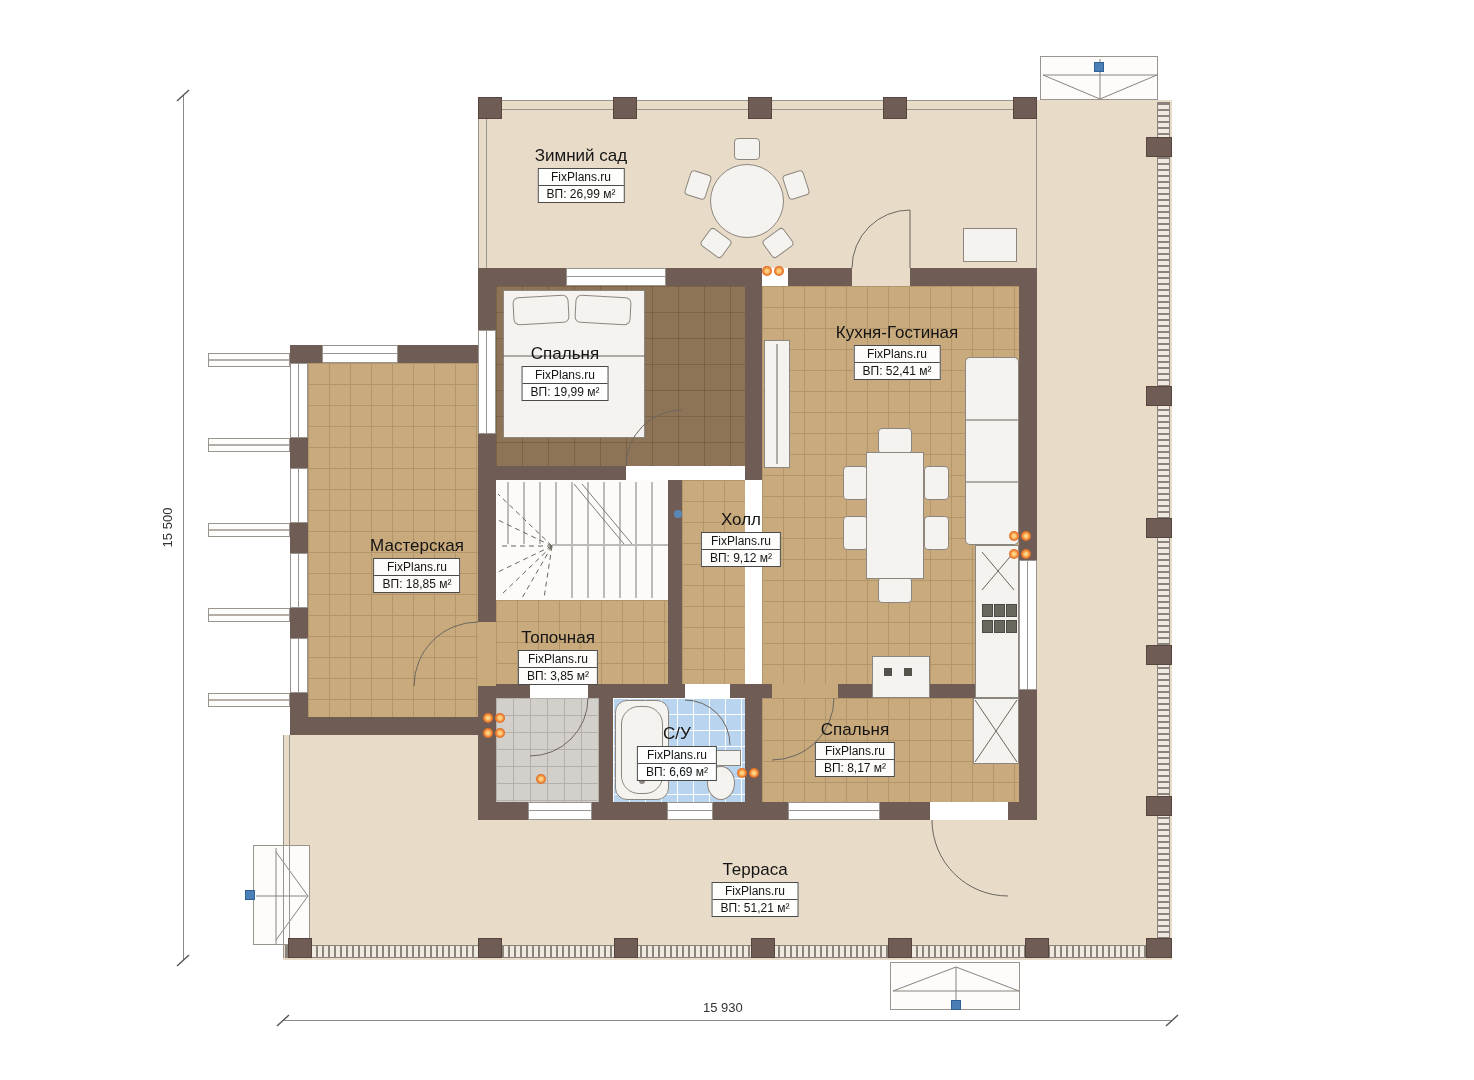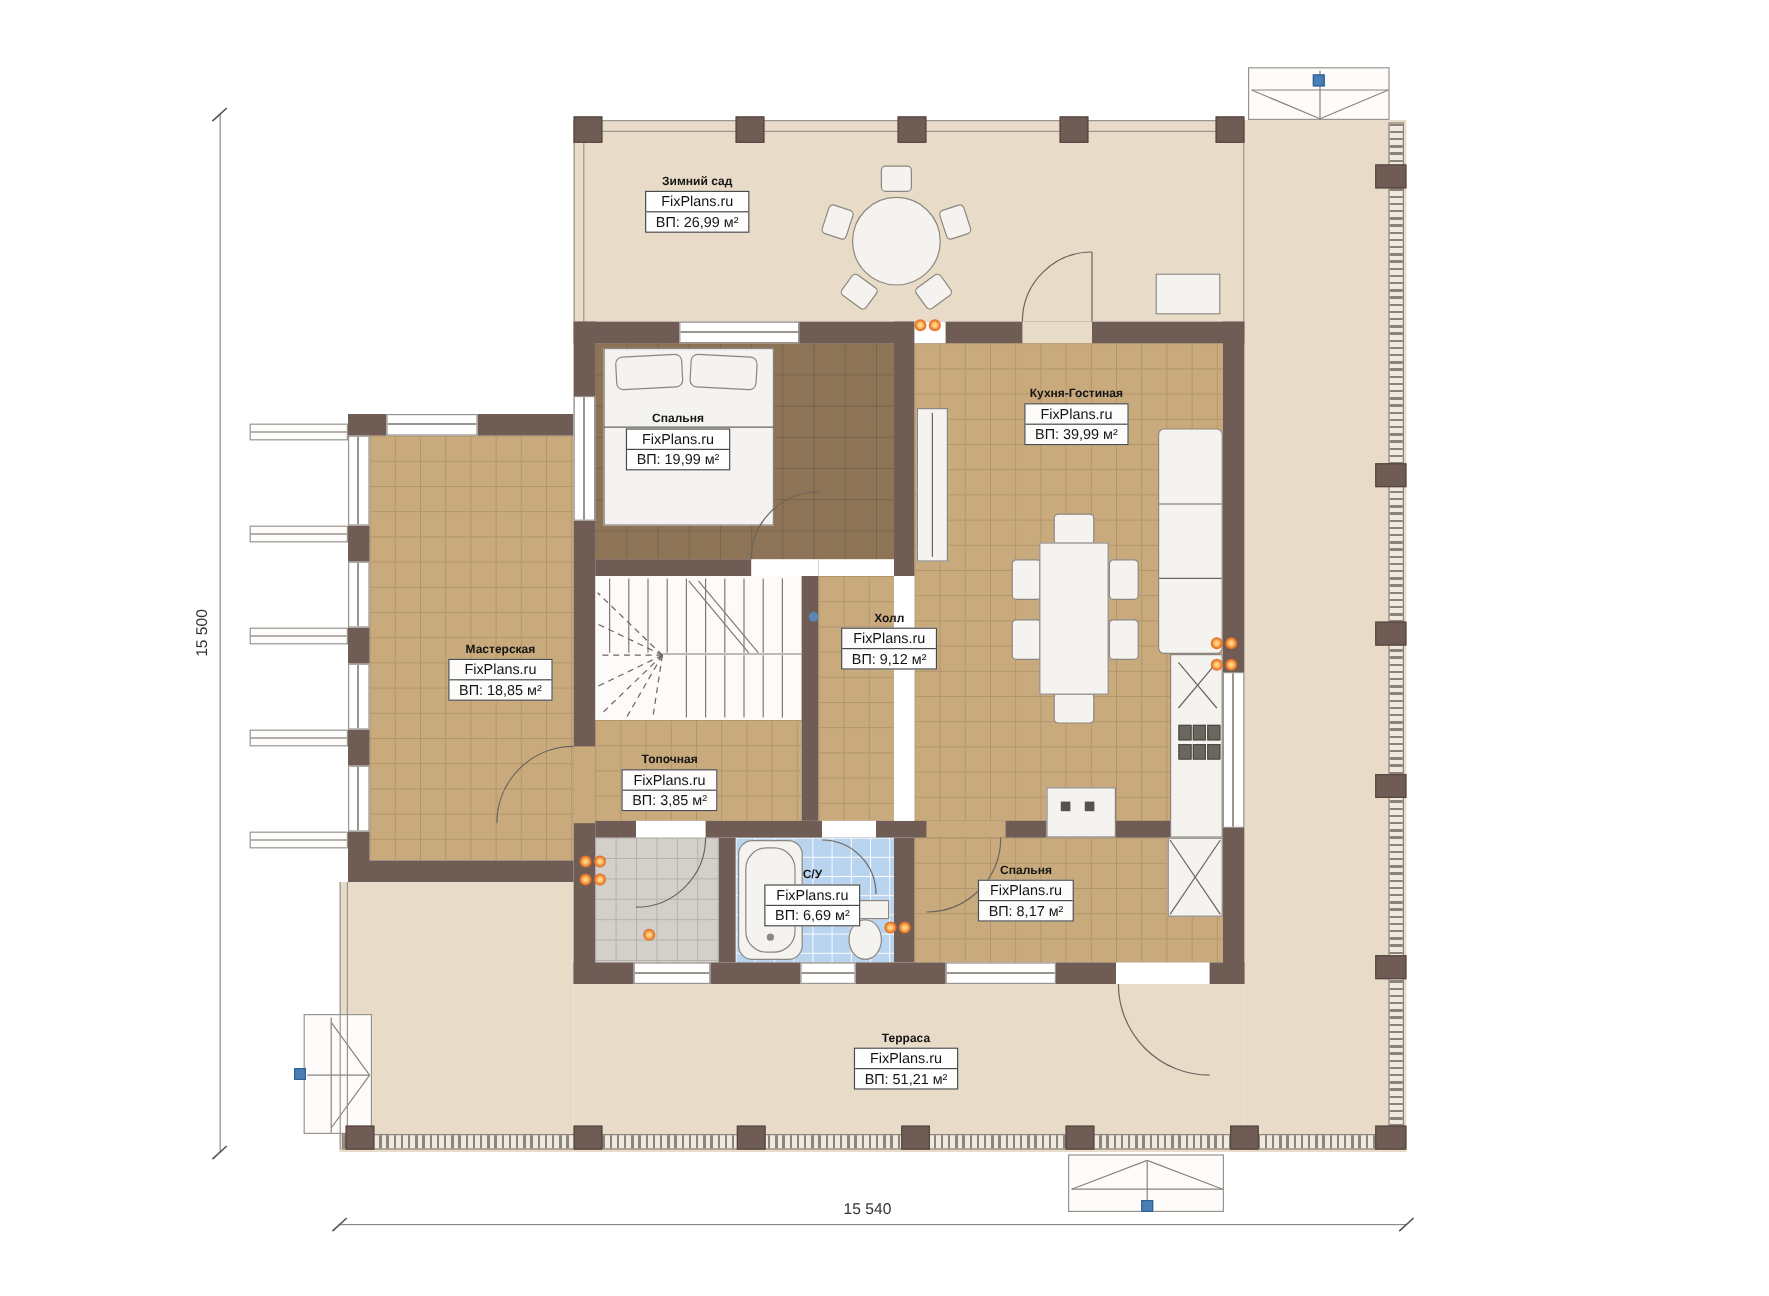--- a/index.html
+++ b/index.html
@@ -37,21 +37,21 @@
   .post{position:absolute;background:#6f5c55;border:1px solid #57463f;box-sizing:border-box;z-index:4;}
   .thinline{position:absolute;background:#9a948e;z-index:2;}
   .steps{position:absolute;background:#fdfcfa;border:1px solid #9a948e;box-sizing:border-box;z-index:1;}
   .sconce{position:absolute;width:10px;height:10px;border-radius:50%;z-index:35;
     background:radial-gradient(circle,#ffd27f 20%,#e87428 60%,#c05310 100%);}
   .bmark{position:absolute;width:8px;height:8px;background:#4a7fb5;border:1px solid #2f5f94;z-index:35;}
   .bdot{position:absolute;width:8px;height:8px;border-radius:50%;background:#5b87b8;z-index:35;}
   .burner{position:absolute;width:9px;height:11px;background:#6a675f;border:1px solid #4e4b45;z-index:6;}
   .appdot{position:absolute;width:8px;height:8px;background:#55524c;z-index:6;}
   .label{position:absolute;transform:translateX(-50%);text-align:center;color:#141414;z-index:40;}
-  .label .nm{font-weight:bold;font-size:10px;margin-bottom:2px;white-space:nowrap;}
+  .label .nm{font-weight:normal;font-size:17px;margin-bottom:2px;white-space:nowrap;}
   .label .bx{display:inline-block;border:1px solid #4a4a4a;background:rgba(255,255,255,.96);}
   .label .row{font-size:12px;padding:1px 8px;border-bottom:1px solid #4a4a4a;white-space:nowrap;}
   .label .row:last-child{border-bottom:none;}
   .dimline{position:absolute;background:#8a8a8a;z-index:10;}
   .dimtext{position:absolute;font-size:13px;color:#333;z-index:10;white-space:nowrap;}
   .dimtext.vert{transform:rotate(-90deg);transform-origin:center;}
   svg.overlay{position:absolute;left:0;top:0;z-index:30;pointer-events:none;}
   .steps svg{display:block;}
 </style>
 </head>
@@ -287,33 +287,33 @@
       <line x1="177" y1="101" x2="189" y2="90"></line>
       <line x1="177" y1="966" x2="189" y2="955"></line>
       <line x1="277" y1="1026" x2="289" y2="1015"></line>
       <line x1="1166" y1="1026" x2="1178" y2="1015"></line>
     </g>
   </svg>
 
   <div class="dimline" style="left:183px;top:95px;width:1px;height:865px;"></div>
   <div class="dimtext vert" style="left:148px;top:520px;">15 500</div>
   <div class="dimline" style="left:283px;top:1020px;width:889px;height:1px;"></div>
-  <div class="dimtext" style="left:703px;top:1000px;">15 540</div>
+  <div class="dimtext" style="left:703px;top:1000px;">15 930</div>
 
   <div class="label" style="left:581px;top:146px;">
     <div class="nm">Зимний сад</div>
     <div class="bx"><div class="row">FixPlans.ru</div><div class="row">ВП: 26,99 м²</div></div>
   </div>
   <div class="label" style="left:565px;top:344px;">
     <div class="nm">Спальня</div>
     <div class="bx"><div class="row">FixPlans.ru</div><div class="row">ВП: 19,99 м²</div></div>
   </div>
   <div class="label" style="left:897px;top:323px;">
     <div class="nm">Кухня-Гостиная</div>
-    <div class="bx"><div class="row">FixPlans.ru</div><div class="row">ВП: 39,99 м²</div></div>
+    <div class="bx"><div class="row">FixPlans.ru</div><div class="row">ВП: 52,41 м²</div></div>
   </div>
   <div class="label" style="left:417px;top:536px;">
     <div class="nm">Мастерская</div>
     <div class="bx"><div class="row">FixPlans.ru</div><div class="row">ВП: 18,85 м²</div></div>
   </div>
   <div class="label" style="left:741px;top:510px;">
     <div class="nm">Холл</div>
     <div class="bx"><div class="row">FixPlans.ru</div><div class="row">ВП: 9,12 м²</div></div>
   </div>
   <div class="label" style="left:558px;top:628px;">

